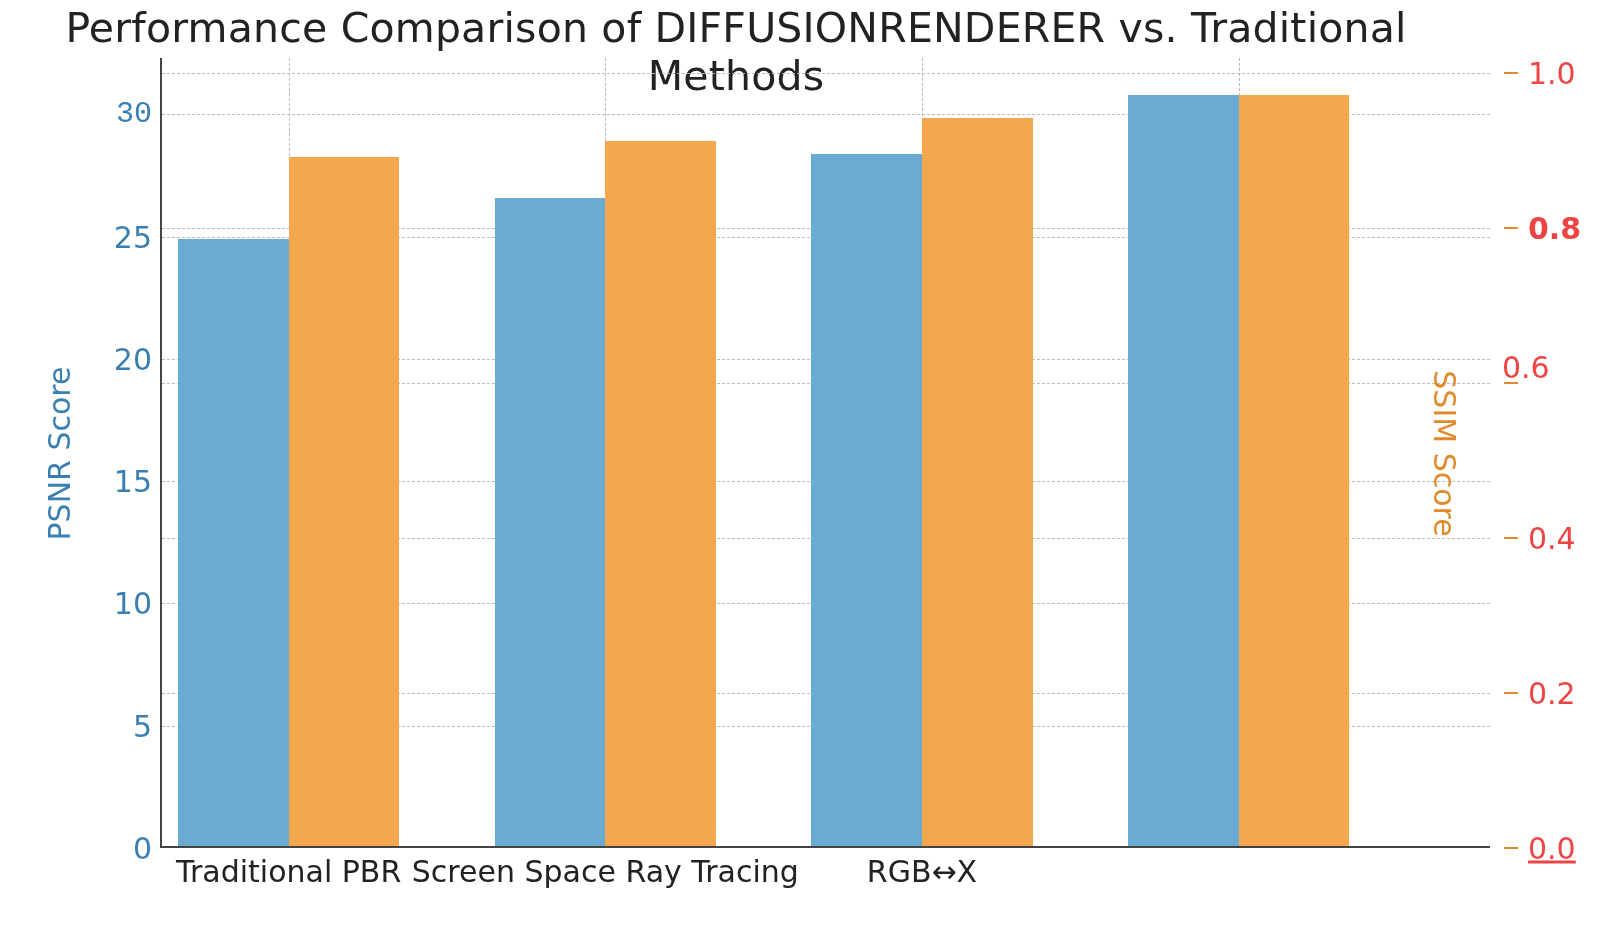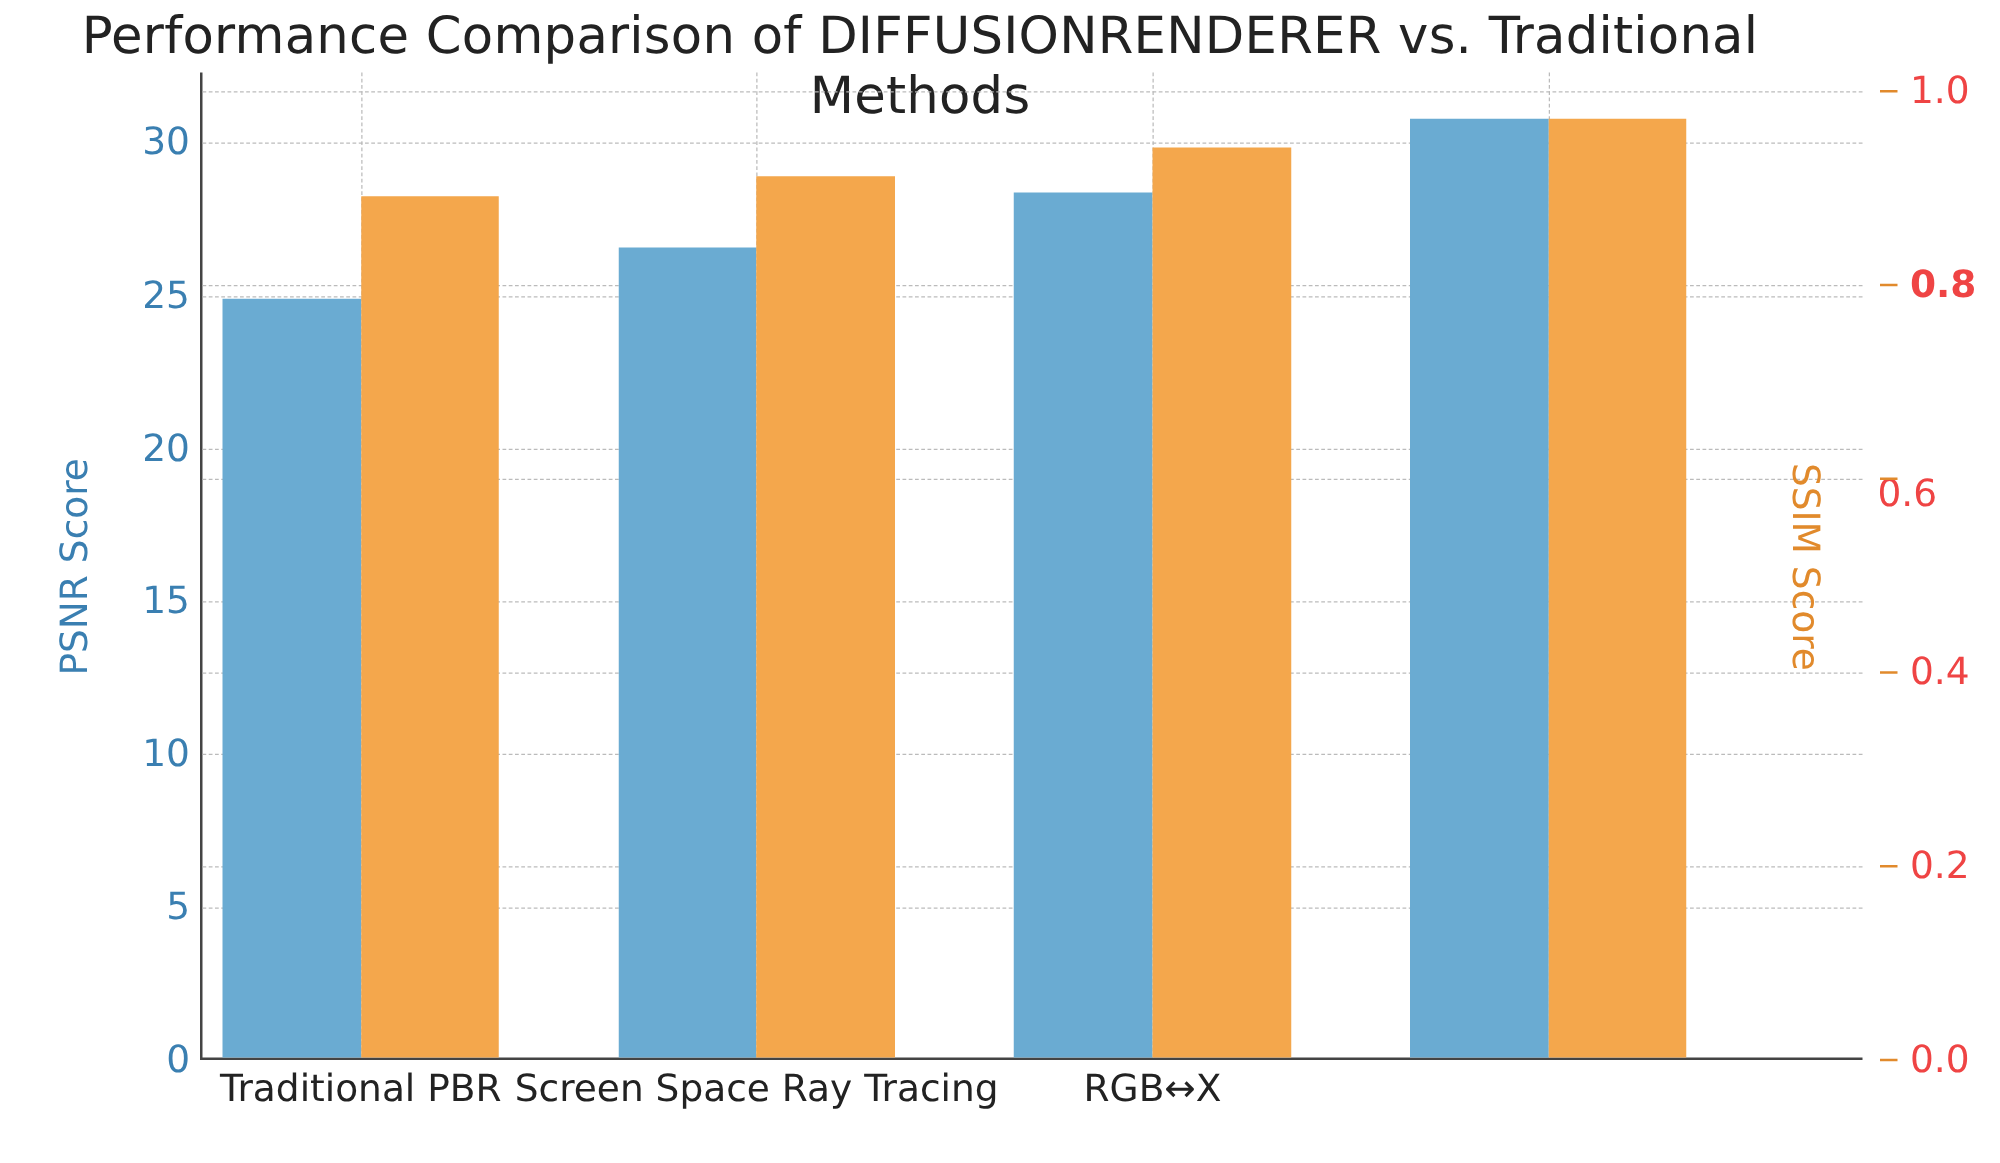--- a/index.html
+++ b/index.html
@@ -165,28 +165,28 @@
       <div class="bar ssim" style="left: 126.667px; width: 110.833px; height: 689.314px;"></div>
       <div class="bar ssim" style="left: 443.333px; width: 110.833px; height: 704.804px;"></div>
       <div class="bar ssim" style="left: 760px; width: 110.833px; height: 728.039px;"></div>
       <div class="bar ssim" style="left: 1076.67px; width: 110.833px; height: 751.275px;"></div>
       <div class="ytick-left" style="top: 790px;">0</div>
       <div class="ytick-left" style="top: 667.709px;">5</div>
       <div class="ytick-left" style="top: 545.418px;">10</div>
       <div class="ytick-left" style="top: 423.127px;">15</div>
       <div class="ytick-left" style="top: 300.836px;">20</div>
       <div class="ytick-left" style="top: 178.545px;">25</div>
-      <div class="ytick-left" style="top: 56.2539px;">30</div>
-      <div class="ytick-right" style="top: 790px;">0.0</div>
+      <div class="ytick-left" style="top: 56.2539px; font-family: Liberation Mono, monospace;">30</div>
+      <div class="ytick-right" style="top: 790px; text-decoration: underline;">0.0</div>
       <div class="rtickmark" style="top: 790px;"></div>
       <div class="ytick-right" style="top: 635.098px;">0.2</div>
       <div class="rtickmark" style="top: 635.098px;"></div>
       <div class="ytick-right" style="top: 480.196px;">0.4</div>
       <div class="rtickmark" style="top: 480.196px;"></div>
-      <div class="ytick-right" style="top: 337px; margin-left: 12px;">0.6</div>
+      <div class="ytick-right" style="top: 309px; margin-left: 12px;">0.6</div>
       <div class="rtickmark" style="top: 325.294px;"></div>
       <div class="ytick-right" style="top: 170.392px; font-weight: bold;">0.8</div>
       <div class="rtickmark" style="top: 170.392px;"></div>
       <div class="ytick-right" style="top: 15.4902px;">1.0</div>
       <div class="rtickmark" style="top: 15.4902px;"></div>
       <div class="xtick" style="left: 443.333px;">Screen Space Ray Tracing</div>
       <div class="xtick" style="left: 126.667px;">Traditional PBR</div>
       <div class="xtick" style="left: 760px;">RGB↔X</div>
     </div>
 

